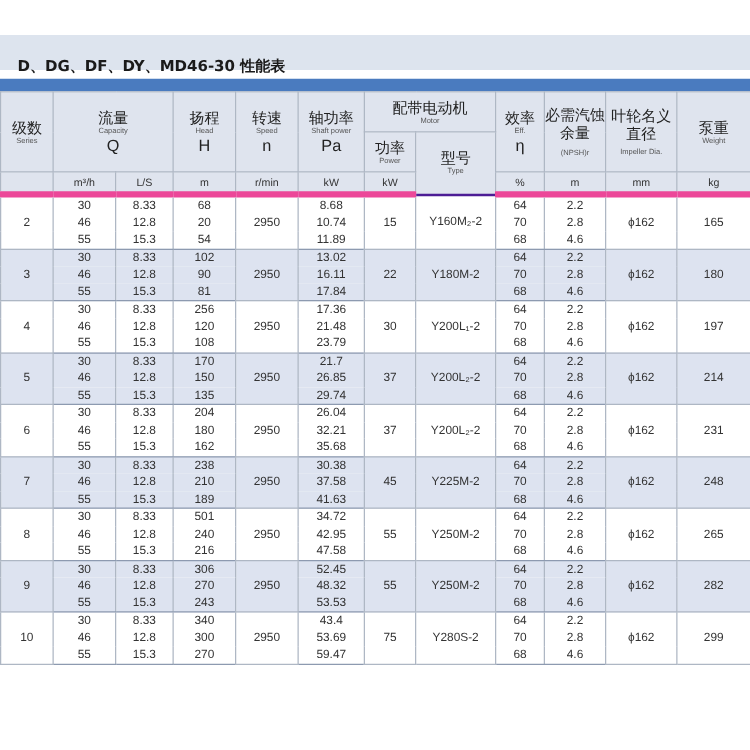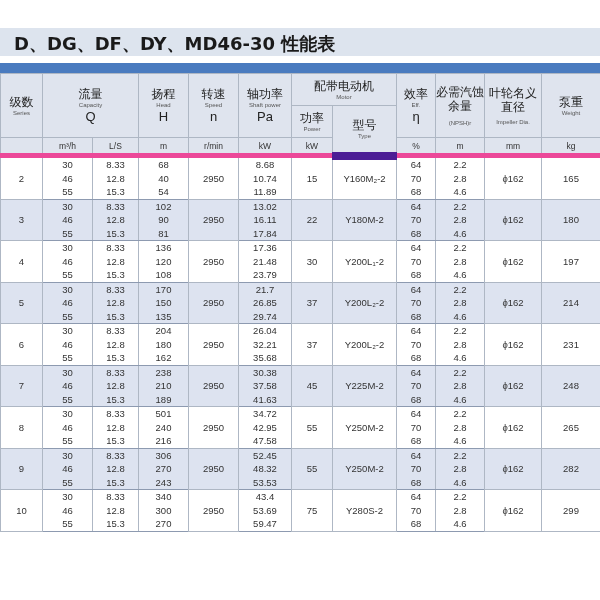--- a/index.html
+++ b/index.html
@@ -1,18 +1,18 @@
 <!DOCTYPE html>
 <html><head>
 <meta charset="utf-8">
 <style>
   html, body { margin:0; padding:0; background:#ffffff; }
   body { width:600px; height:600px; position:relative; overflow:hidden; font-family:"Liberation Sans", "DejaVu Sans", sans-serif; color:#222; }
   .title-band { position:absolute; left:0; top:28px; width:600px; height:28px; background:#dde4ee; display:flex; align-items:center; }
-  .title-cn { position:absolute; left:14px; top:4px; font-size:18px; font-weight:bold; color:#1a1a1a; font-family:"DejaVu Sans", sans-serif; }
+  .title-cn { position:absolute; left:14px; top:17px; font-size:12px; font-weight:bold; color:#1a1a1a; font-family:"DejaVu Sans", sans-serif; }
   .title-en { position:absolute; left:303px; top:7px; font-size:11.5px; font-weight:bold; color:#1a1a1a; font-family:"DejaVu Sans", sans-serif; }
   .blue-bar { position:absolute; left:0; top:63px; width:600px; height:10px; background:#4a7bbf; }
   table.perf { position:absolute; left:0; top:73px; width:600px; border-collapse:collapse; table-layout:fixed; }
   table.perf td, table.perf th { border:1px solid #aeb7c4; text-align:center; padding:0; font-weight:normal; color:#333; }
   table.perf thead th { background:#dfe4ee; }
   table.perf thead tr.units th { height:15px; font-size:8.5px; color:#333; border-bottom:5px solid #ec4899; }
   .hcn { font-family:"DejaVu Sans", sans-serif; font-size:12px; color:#222; line-height:14px; display:block; }
   .hen { font-size:6px; color:#555; display:block; line-height:8px; }
   .hsym { font-size:13px; color:#222; display:block; line-height:16px; }
   tbody td { font-size:9.5px; line-height:13.5px; height:13.5px; }
@@ -93,21 +93,21 @@
       <th rowspan="2">
         <span class="hcn">泵重</span>
         <span class="hen">Weight</span>
       </th>
     </tr>
     <tr style="height:32px">
       <th>
         <span class="hcn">功率</span>
         <span class="hen">Power</span>
       </th>
-      <th rowspan="2" style="border-bottom:8px solid #4c1d95">
+      <th rowspan="2" style="border-bottom:2px solid #4c1d95">
         <span class="hcn">型号</span>
         <span class="hen">Type</span>
       </th>
     </tr>
     <tr class="units">
       <th></th>
       <th>m³/h</th>
       <th>L/S</th>
       <th>m</th>
       <th>r/min</th>
@@ -130,21 +130,21 @@
         <td class="mp" rowspan="3">15</td>
         <td class="mt" rowspan="3">Y160M₂-2</td>
         <td class="sub">64</td>
         <td class="sub">2.2</td>
         <td class="dia" rowspan="3">ϕ162</td>
         <td class="wt" rowspan="3">165</td>
       </tr>
       <tr class="row-mid">
         <td class="sub">46</td>
         <td class="sub">12.8</td>
-        <td class="sub">40</td>
+        <td class="sub">20</td>
         <td class="sub pw">10.74</td>
         <td class="sub">70</td>
         <td class="sub">2.8</td>
       </tr>
       <tr class="g-last row-last">
         <td class="sub">55</td>
         <td class="sub">15.3</td>
         <td class="sub">54</td>
         <td class="sub pw">11.89</td>
         <td class="sub">68</td>
@@ -177,21 +177,21 @@
         <td class="sub">15.3</td>
         <td class="sub">81</td>
         <td class="sub pw">17.84</td>
         <td class="sub">68</td>
         <td class="sub">4.6</td>
       </tr>
       <tr class="row-first">
         <td class="ser" rowspan="3">4</td>
         <td class="sub">30</td>
         <td class="sub">8.33</td>
-        <td class="sub">136</td>
+        <td class="sub">256</td>
         <td class="spd" rowspan="3">2950</td>
         <td class="sub pw">17.36</td>
         <td class="mp" rowspan="3">30</td>
         <td class="mt" rowspan="3">Y200L₁-2</td>
         <td class="sub">64</td>
         <td class="sub">2.2</td>
         <td class="dia" rowspan="3">ϕ162</td>
         <td class="wt" rowspan="3">197</td>
       </tr>
       <tr class="row-mid">

